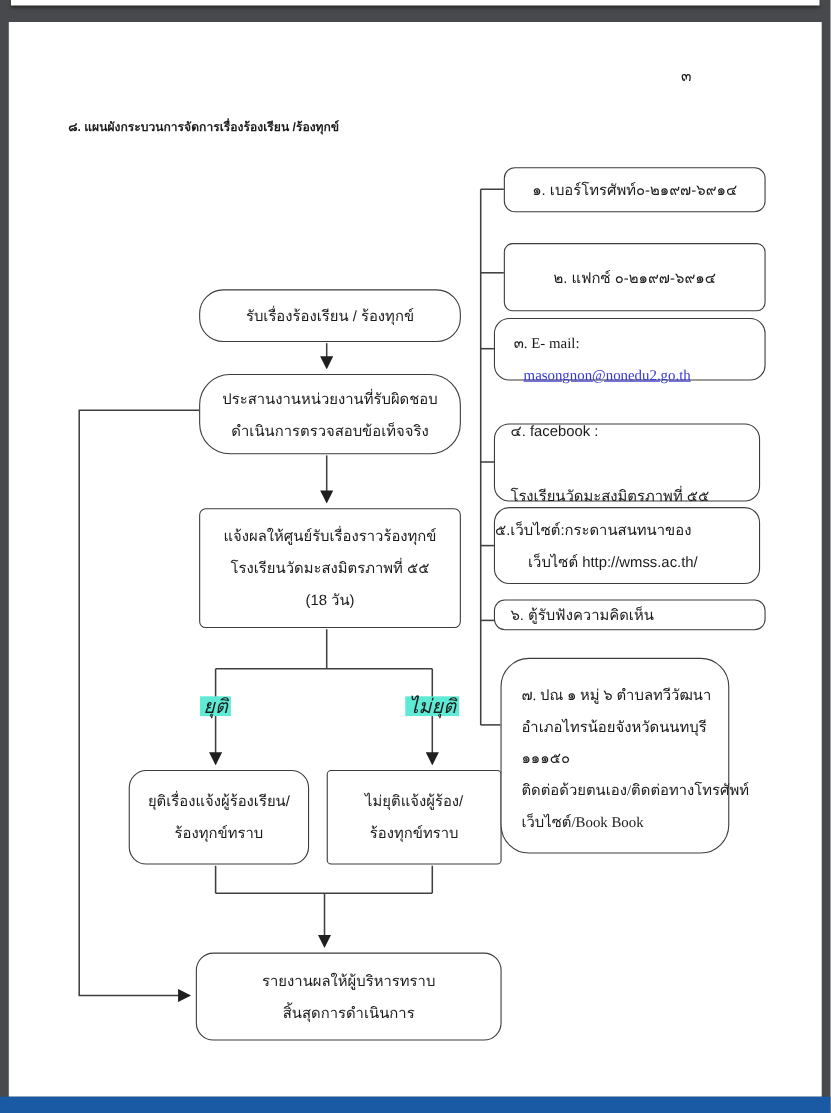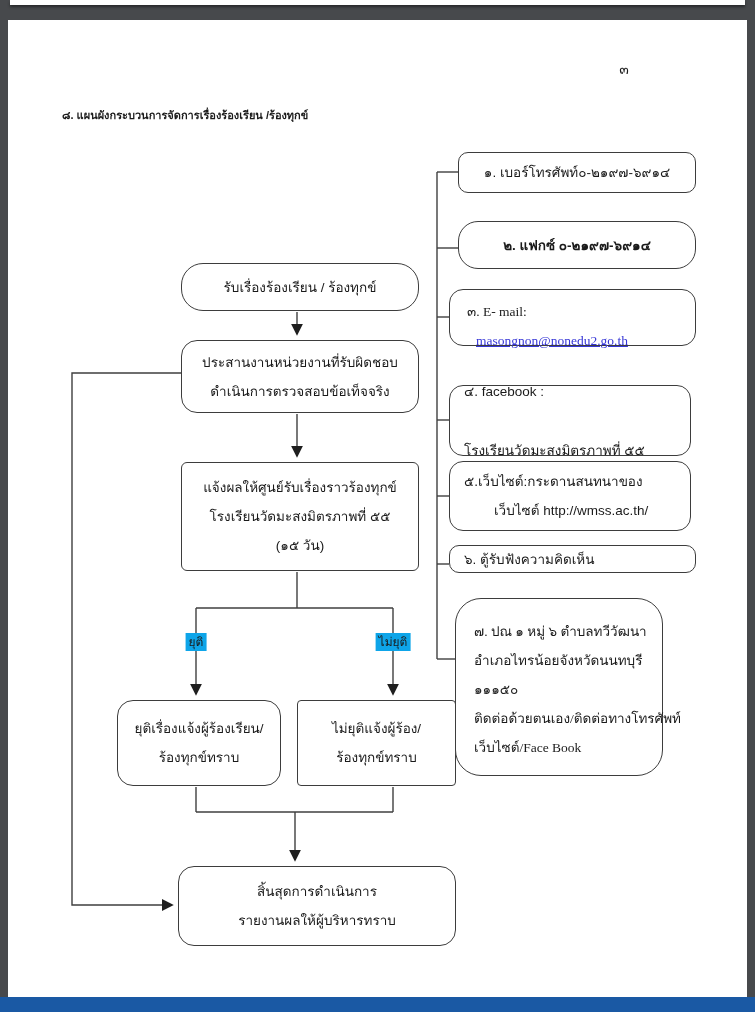--- a/index.html
+++ b/index.html
@@ -40,21 +40,21 @@
     display:flex;flex-direction:column;justify-content:center;align-items:center;
     font-size:13.5px;
     text-align:center;
   }
   .fbox span{display:block;line-height:29px;white-space:nowrap;}
   .fbox.left{align-items:flex-start;text-align:left;}
   .fbox.top{justify-content:flex-start;font-family:Liberation Serif, serif;}
   .email{color:var(--link-color,#3636d6);text-decoration:underline;margin-left:9px;cursor:pointer;}
   .branch-label{
     position:absolute;transform:translateX(-50%);
-    background:#0ea5e9;padding:0 3px;font-size:12px;line-height:18px;
+    background:#5eead4;padding:0 3px;font-size:18px;line-height:18px;font-style:italic;
   }
 </style>
 </head>
 <body style="--bar-color: #1a59a4; --link-color: #3636d6; background: rgb(71, 73, 76);">
 
 <div class="prev-page"></div>
 
 <div class="page">
 
   <div class="page-num">๓</div>
@@ -94,80 +94,80 @@
       <path d="M 429 476 L 441 476"></path>
       <path d="M 429 544 L 441 544"></path>
       <path d="M 429 639 L 447 639"></path>
     </g>
   </svg>
 
   <div class="fbox" style="left:173px;top:243px;width:238px;height:48px;border-radius:22px;">
     <span>รับเรื่องร้องเรียน / ร้องทุกข์</span>
   </div>
 
-  <div class="fbox" style="left:173px;top:320px;width:238px;height:73px;border-radius:16px;">
+  <div class="fbox" style="left:173px;top:320px;width:238px;height:73px;border-radius:28px;">
     <span>ประสานงานหน่วยงานที่รับผิดชอบ</span>
     <span>ดำเนินการตรวจสอบข้อเท็จจริง</span>
   </div>
 
   <div class="fbox" style="left:173px;top:442px;width:238px;height:109px;border-radius:6px;">
     <span>แจ้งผลให้ศูนย์รับเรื่องราวร้องทุกข์</span>
     <span>โรงเรียนวัดมะสงมิตรภาพที่ ๕๕</span>
-    <span>(๑๕ วัน)</span>
+    <span>(18 วัน)</span>
   </div>
 
   <div class="branch-label" style="left:188px;top:613px;">ยุติ</div>
   <div class="branch-label" style="left:385px;top:613px;">ไม่ยุติ</div>
 
   <div class="fbox" style="left:109px;top:680px;width:164px;height:86px;border-radius:16px;">
     <span>ยุติเรื่องแจ้งผู้ร้องเรียน/</span>
     <span>ร้องทุกข์ทราบ</span>
   </div>
 
   <div class="fbox" style="left:289px;top:680px;width:159px;height:86px;border-radius:4px;">
     <span>ไม่ยุติแจ้งผู้ร้อง/</span>
     <span>ร้องทุกข์ทราบ</span>
   </div>
 
   <div class="fbox" style="left:170px;top:846px;width:278px;height:80px;border-radius:16px;">
+    <span>รายงานผลให้ผู้บริหารทราบ</span>
     <span>สิ้นสุดการดำเนินการ</span>
-    <span>รายงานผลให้ผู้บริหารทราบ</span>
   </div>
 
   <div class="fbox" style="left:450px;top:132px;width:238px;height:41px;border-radius:10px;">
     <span>๑. เบอร์โทรศัพท์๐-๒๑๙๗-๖๙๑๔</span>
   </div>
 
-  <div class="fbox" style="left:450px;top:201px;width:238px;height:48px;border-radius:20px;font-weight:bold;">
+  <div class="fbox" style="left:450px;top:201px;width:238px;height:62px;border-radius:8px;">
     <span>๒. แฟกซ์ ๐-๒๑๙๗-๖๙๑๔</span>
   </div>
 
   <div class="fbox left top" style="left:441px;top:269px;width:247px;height:57px;border-radius:14px;padding:7px 0 0 17px;">
     <span>
       <span>๓. E- mail:</span><a class="email">masongnon@nonedu2.go.th</a>
     </span>
   </div>
 
   <div class="fbox left" style="left:441px;top:365px;width:242px;height:71px;border-radius:14px;padding-left:14px;gap:30px;">
     <span>๔. facebook :</span>
     <span>โรงเรียนวัดมะสงมิตรภาพที่ ๕๕</span>
   </div>
 
-  <div class="fbox left" style="left:441px;top:441px;width:242px;height:70px;border-radius:14px;padding-left:14px;justify-content:center;">
+  <div class="fbox left" style="left:441px;top:441px;width:242px;height:70px;border-radius:14px;justify-content:center;">
     <span>๕.เว็บไซต์:กระดานสนทนาของ</span>
     <span style="padding-left:30px;">เว็บไซต์ http://wmss.ac.th/</span>
   </div>
 
   <div class="fbox left" style="left:441px;top:525px;width:247px;height:28px;border-radius:10px;padding-left:14px;">
     <span>๖. ตู้รับฟังความคิดเห็น</span>
   </div>
 
   <div class="fbox left top" style="left:447px;top:578px;width:208px;height:178px;border-radius:26px;padding:18px 0 0 18px;">
     <span>๗. ปณ ๑ หมู่ ๖ ตำบลทวีวัฒนา</span>
     <span>อำเภอไทรน้อยจังหวัดนนทบุรี</span>
     <span>๑๑๑๕๐</span>
     <span>ติดต่อด้วยตนเอง/ติดต่อทางโทรศัพท์</span>
-    <span>เว็บไซต์/Face Book</span>
+    <span>เว็บไซต์/Book Book</span>
   </div>
 
 </div>
 
 <div class="bottom-bar"></div>
 
 </body></html>

